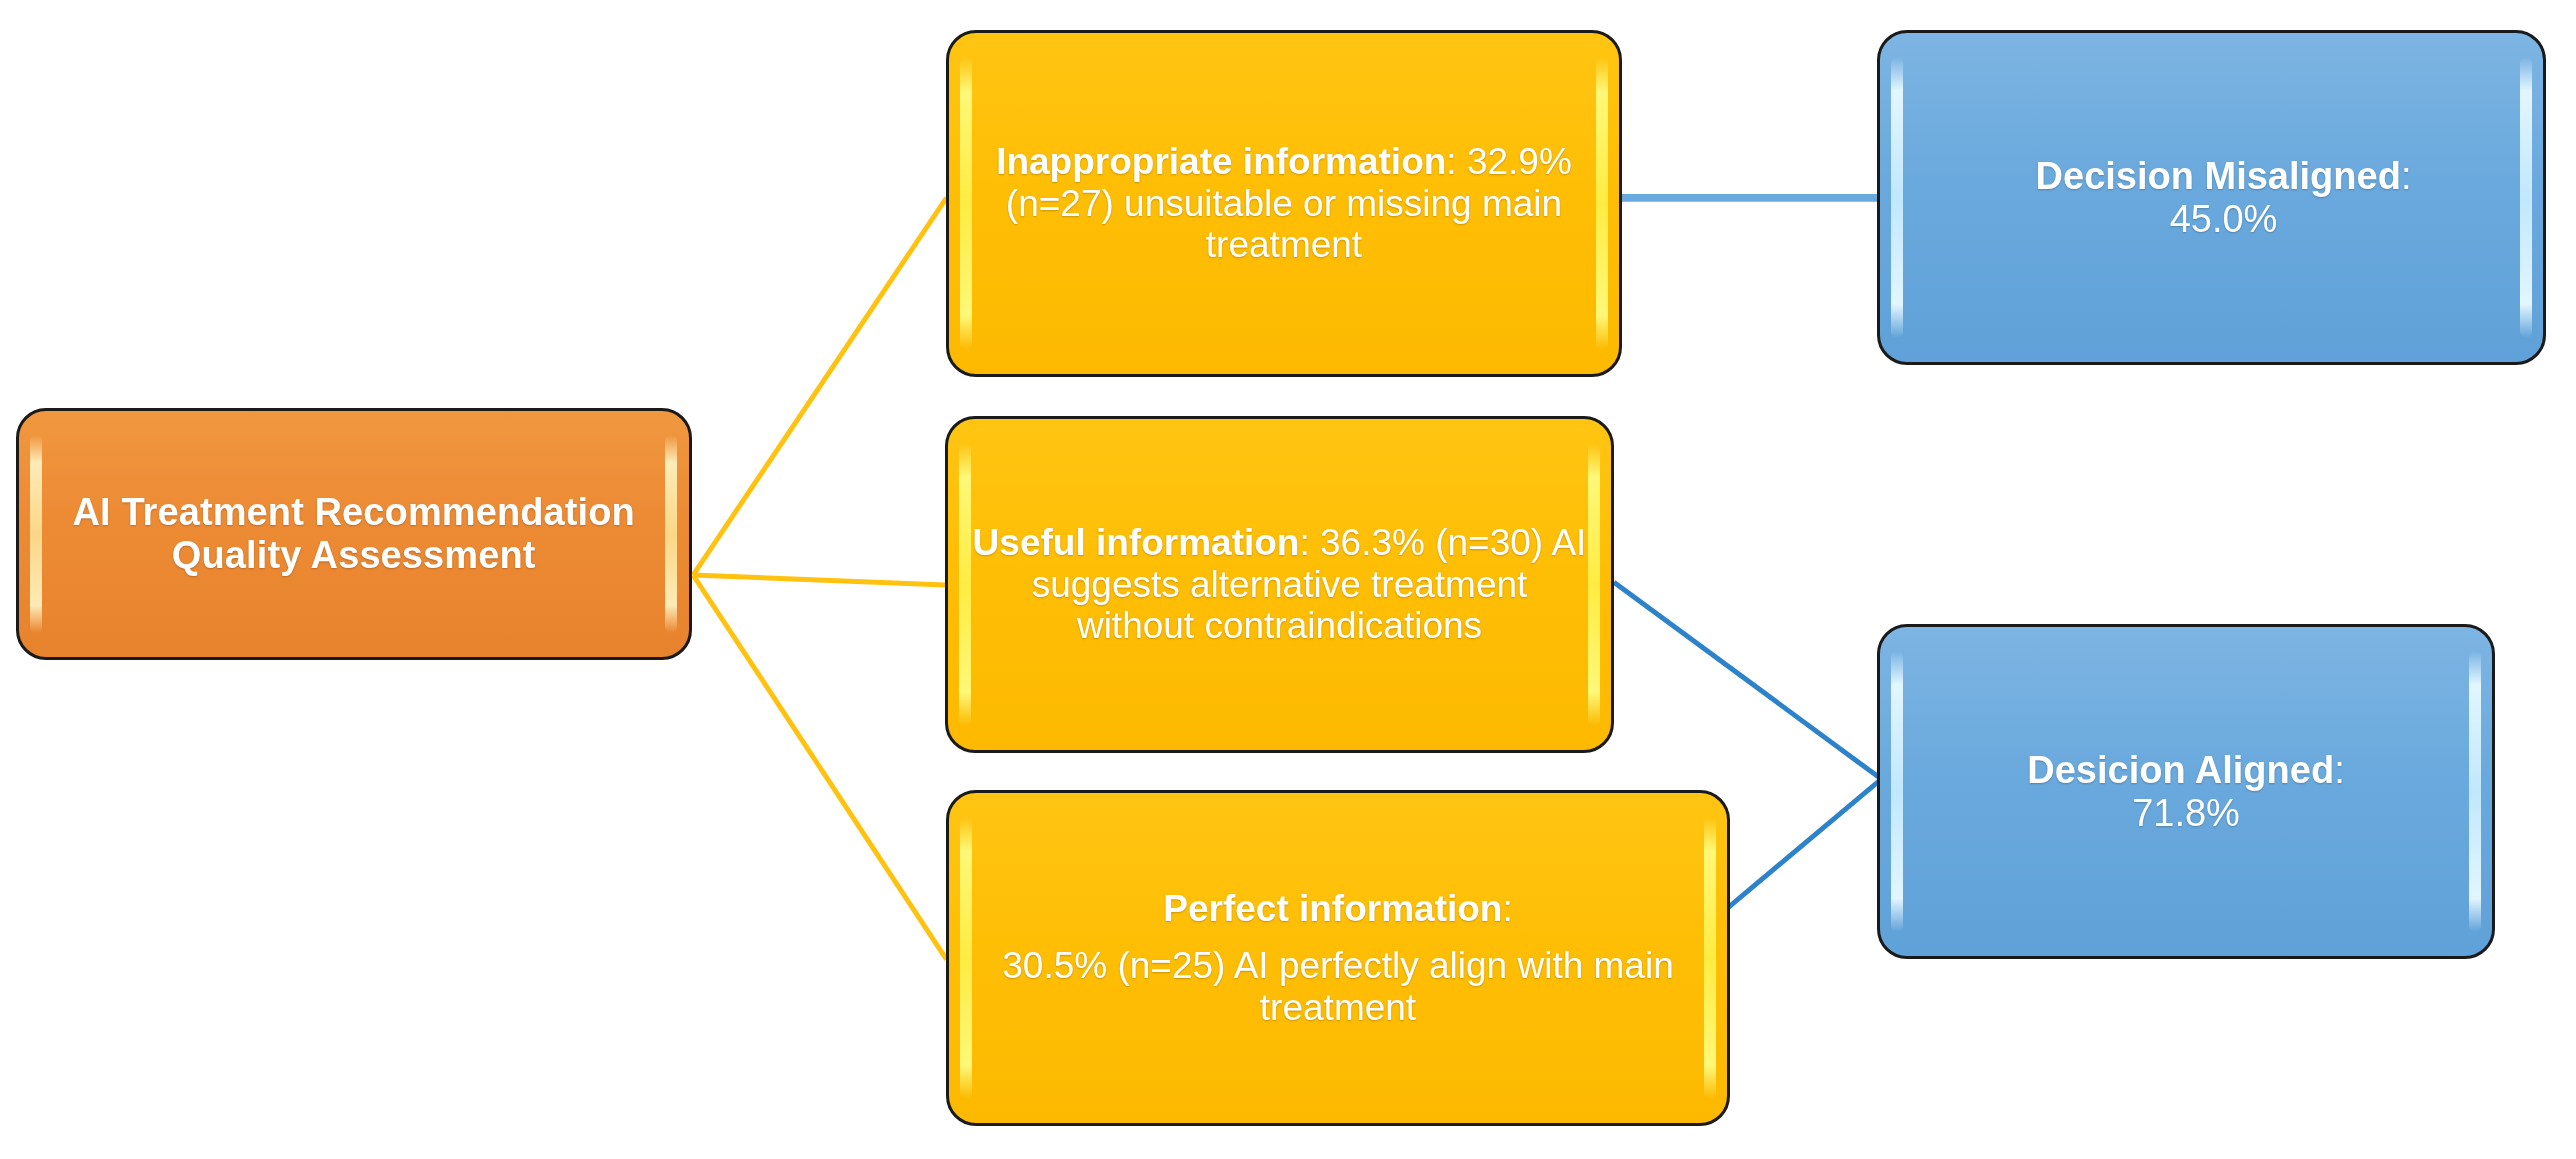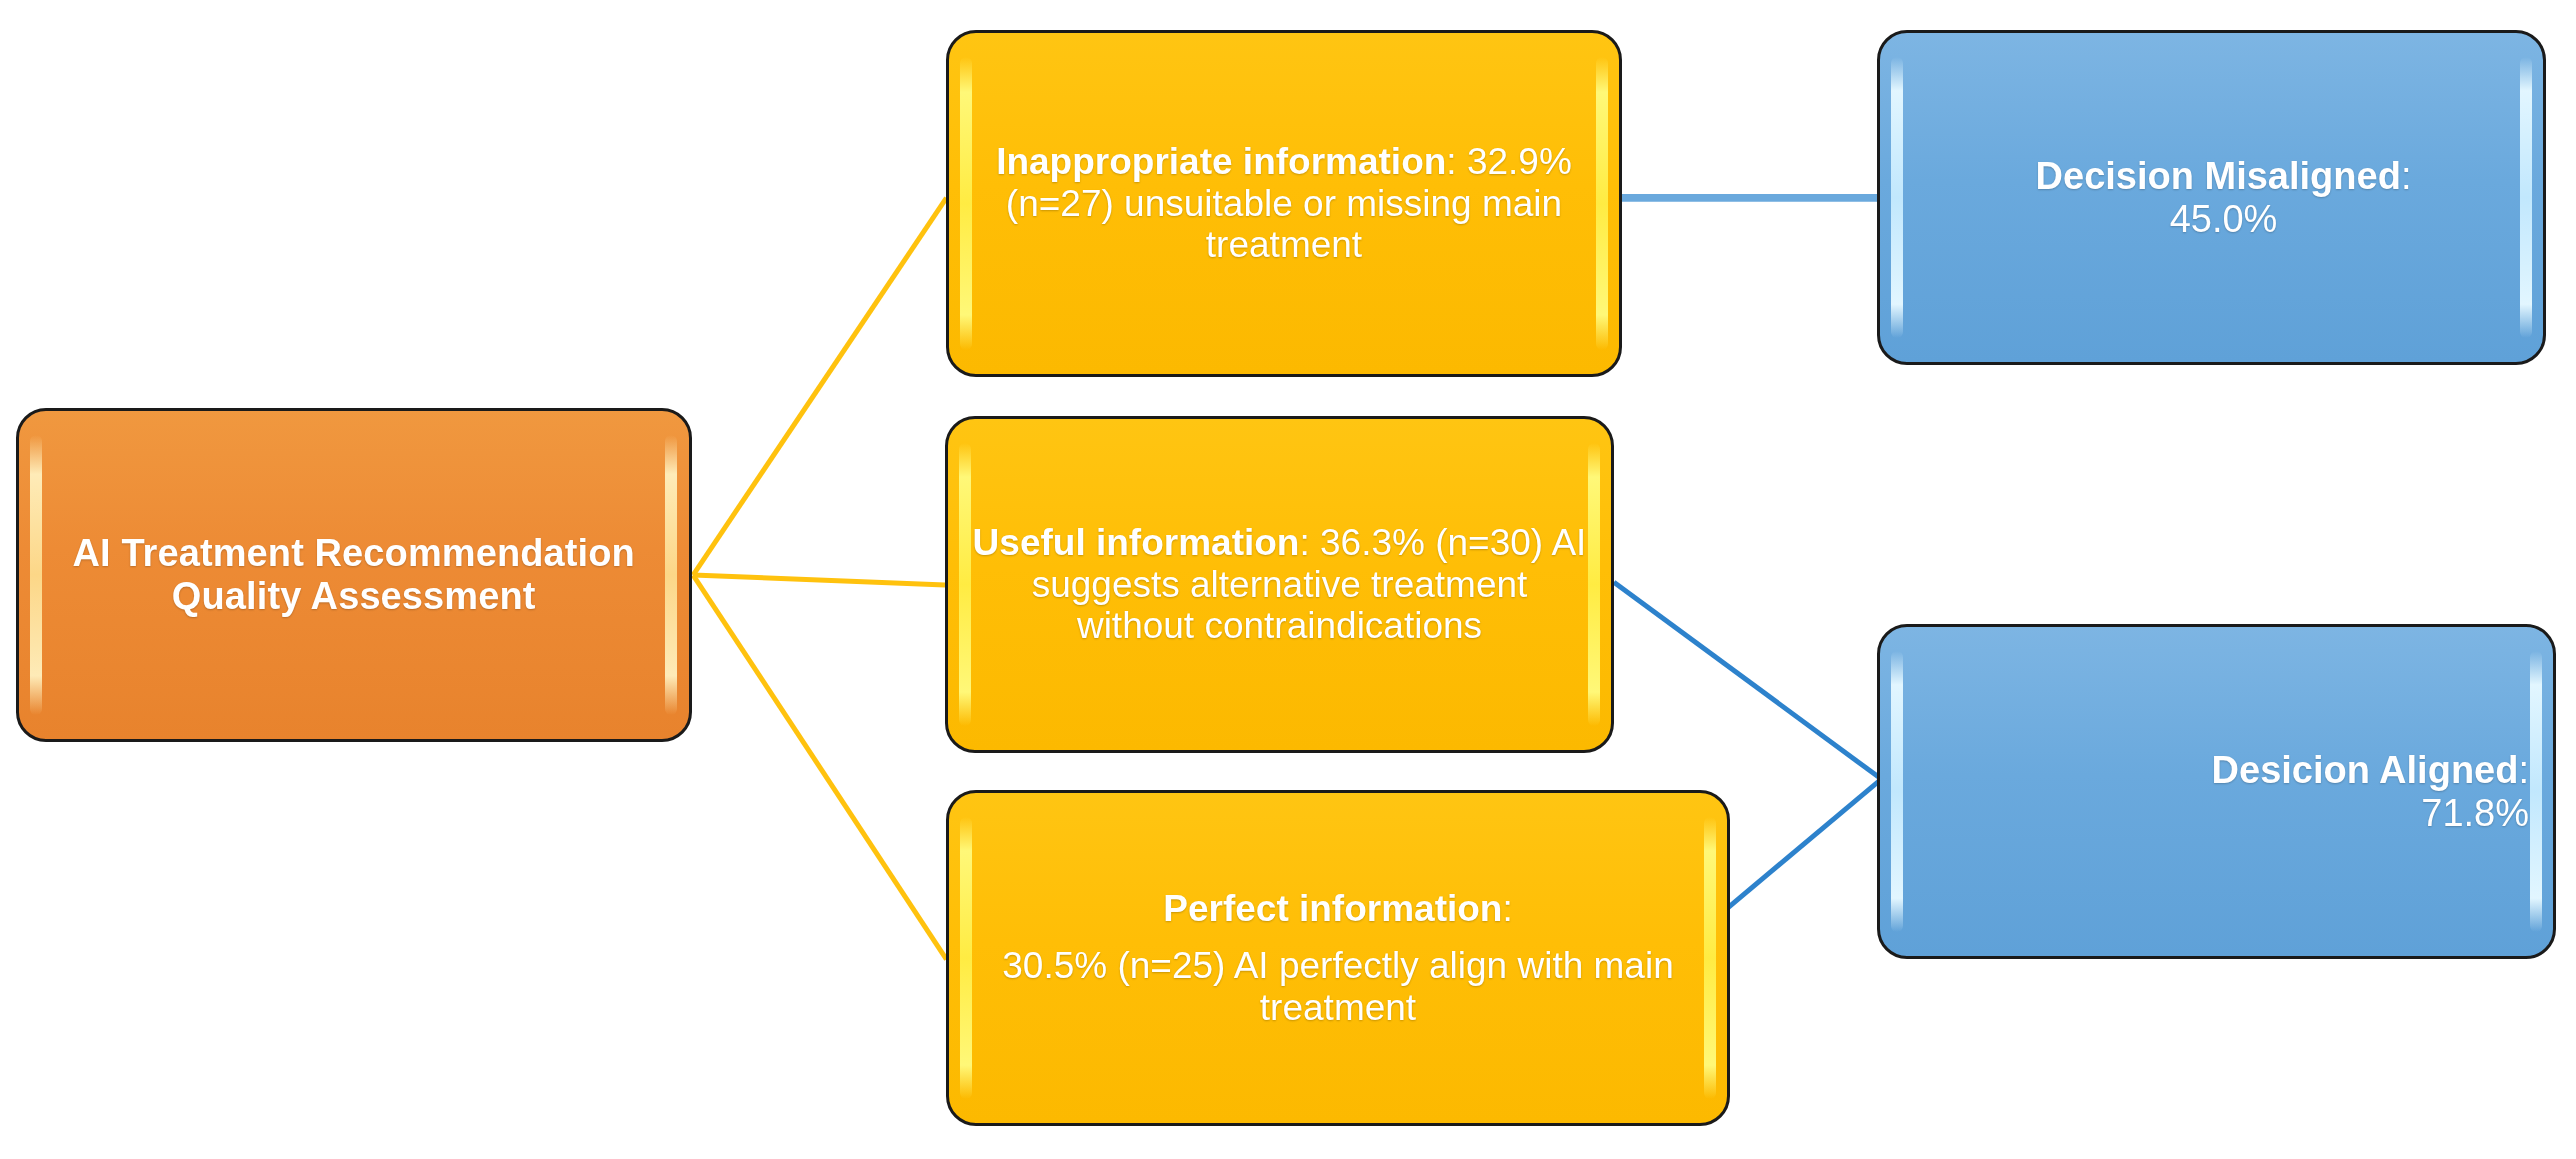--- a/index.html
+++ b/index.html
@@ -95,26 +95,26 @@
   .node.blue::after {
     background: linear-gradient(180deg,
       rgba(255,255,255,0) 0%,
       rgba(226,246,255,1) 12%,
       rgba(198,235,255,0.95) 50%,
       rgba(226,246,255,1) 88%,
       rgba(255,255,255,0) 100%);
   }
 
   
-  #node-root      { left: 15.7px;   top: 408px;  width: 676px; height: 334px; }
+  #node-root      { left: 15.7px;   top: 408px;  width: 676px; height: 252px; }
   #node-inapprop  { left: 946px; top: 30px;   width: 676px; height: 347px; }
   #node-useful    { left: 945px; top: 416px;  width: 669px; height: 337px; }
   #node-perfect   { left: 946px; top: 790px; width: 784px; height: 336px; }
   #node-misaligned{ left: 1877px; top: 30px;   width: 669px; height: 335px; padding-left: 24px; }
-  #node-aligned   { left: 1877px; top: 624px;  width: 679px; height: 335px; text-align: right; }
+  #node-aligned   { left: 1877px; top: 624px;  width: 618px; height: 335px; }
 
   .t-root    { font-size: 38px; font-weight: bold; letter-spacing: 0.1px; }
   .t-card    { font-size: 37px; font-weight: normal; }
   .t-card b  { font-weight: bold; }
   .t-out     { font-size: 38px; font-weight: normal; }
   .t-out b   { font-weight: bold; }
   .gap-line  { display: block; height: 15.7px; }
 </style>
 </head>
 <body>

